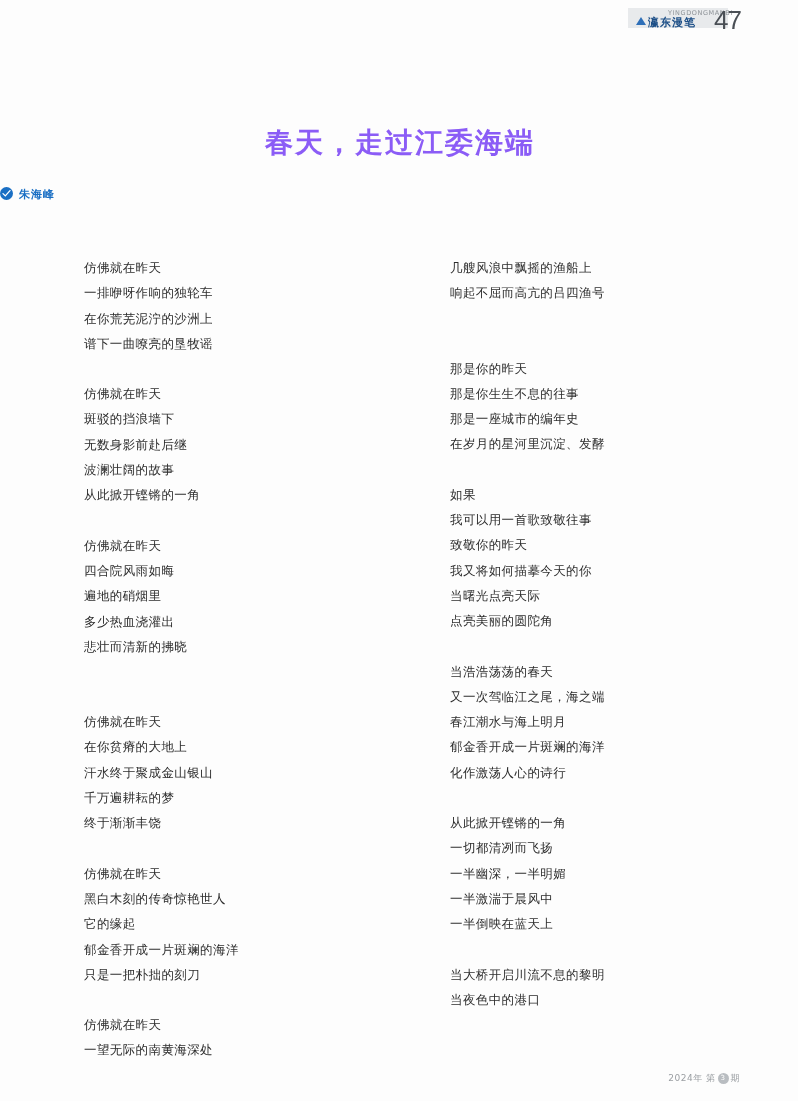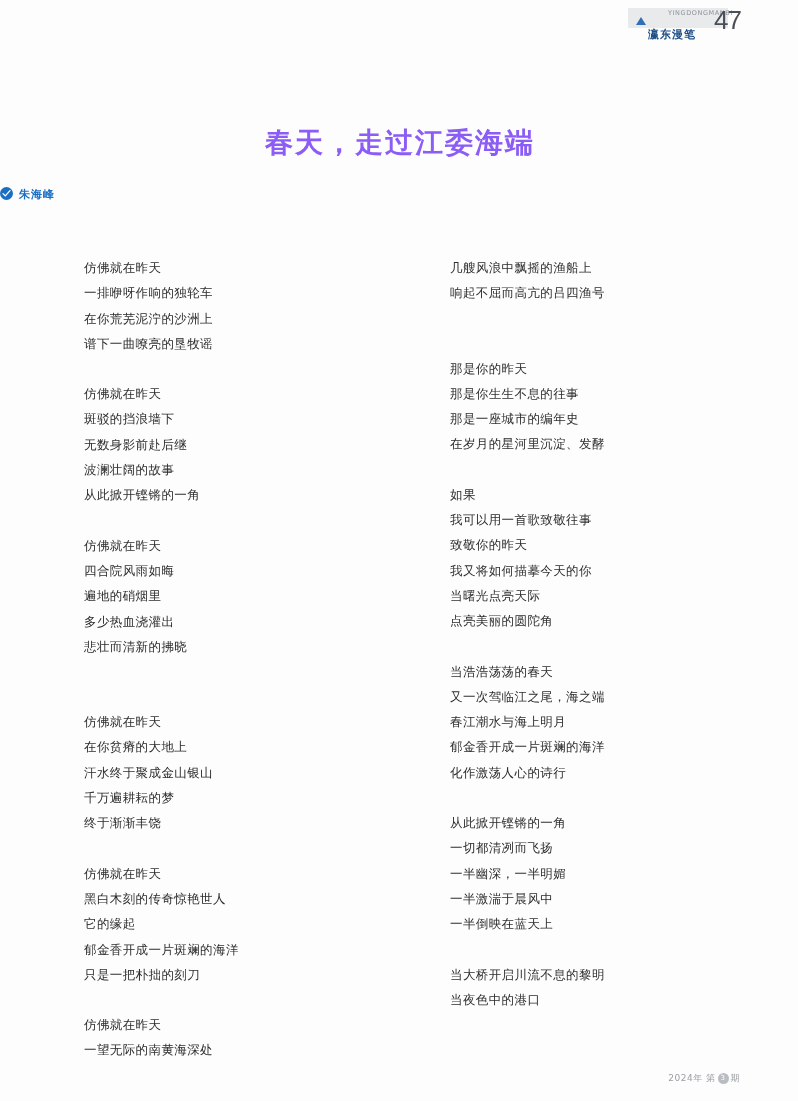--- a/index.html
+++ b/index.html
@@ -59,21 +59,20 @@
   }
   .header-label {
     position: absolute;
     top: 15px;
     left: 648px;
     font-size: 11px;
     font-weight: bold;
     letter-spacing: 1px;
     color: #1d4f87;
     font-family: "DejaVu Sans", sans-serif;
-    margin-top: 12px;
   }
   .page-number {
     position: absolute;
     top: 5px;
     left: 714px;
     font-size: 26px;
     color: #4a4f55;
     font-family: "Liberation Sans", sans-serif;
     letter-spacing: -1px;
   }

